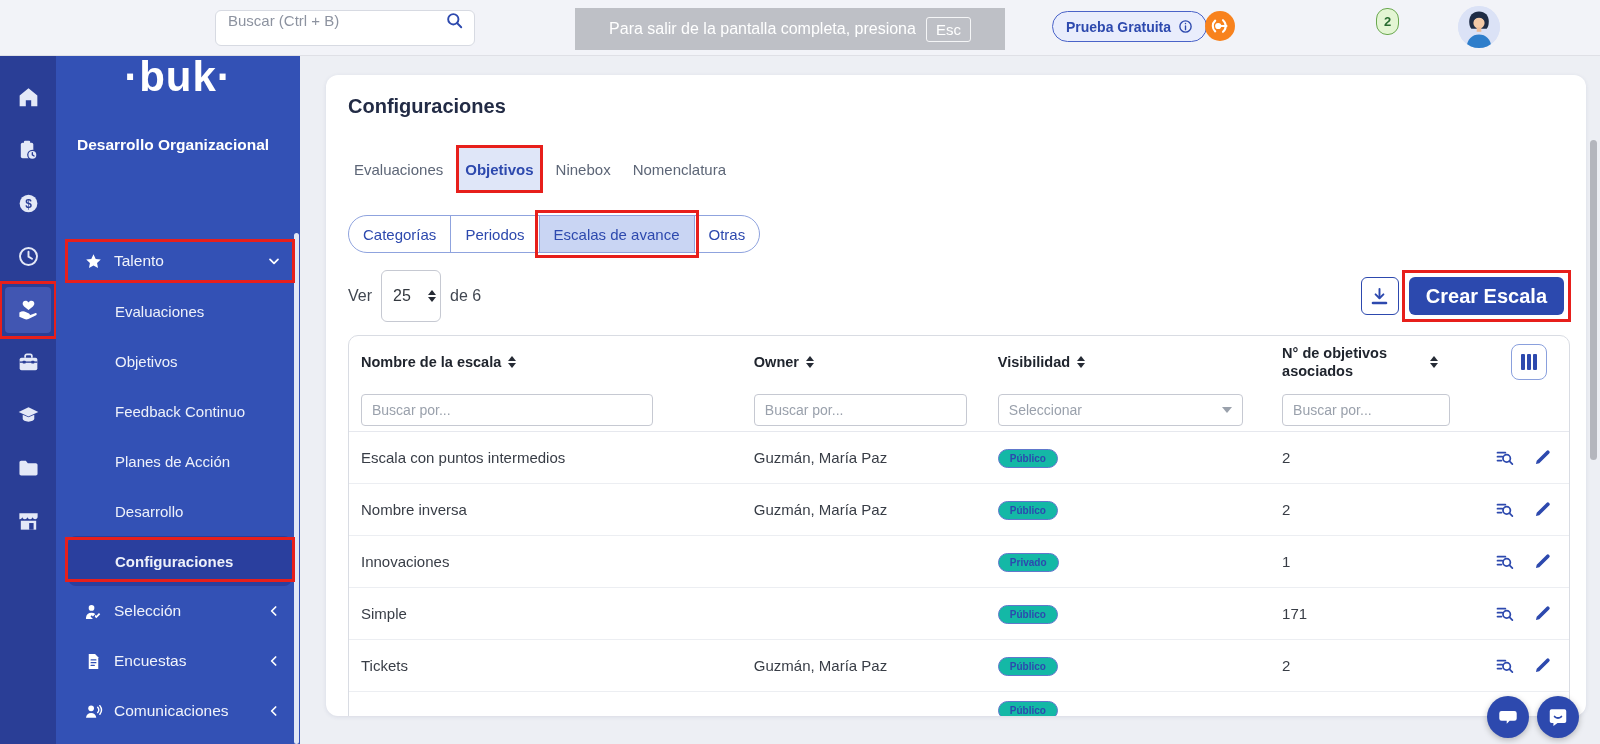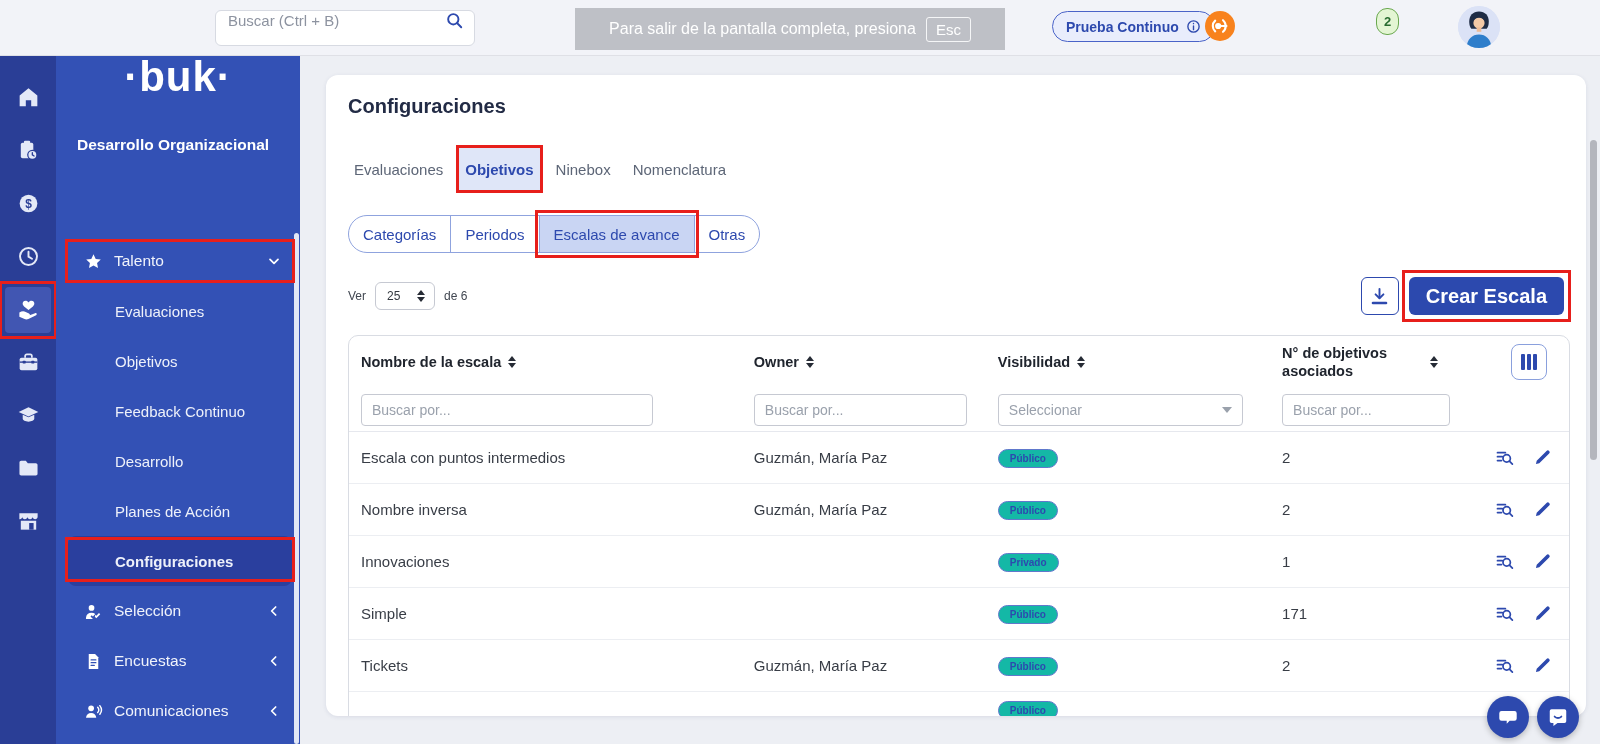--- a/index.html
+++ b/index.html
@@ -49,22 +49,22 @@
   .tab { position:relative; padding:13px 6px 12px; margin-right:10px; font-size:15px; color:#5d6677; cursor:pointer; border-bottom:3px solid transparent; }
   .tab.active { color:#2d49ae; font-weight:bold; background:#dfe6f8; border-bottom-color:#2d49ae; }
 
   .seg { display:inline-flex; height:38px; border:1px solid #8fa3de; border-radius:19px; overflow:visible; }
   .seg-item { position:relative; display:flex; align-items:center; padding:0 14px; font-size:15px; color:#2d49ae; border-right:1px solid #8fa3de; cursor:pointer; }
   .seg-item:first-child { border-radius:19px 0 0 19px; }
   .seg-item:last-child { border-right:none; border-radius:0 19px 19px 0; }
   .seg-item.active { background:#c9d5f3; }
 
   .toolbar { display:flex; align-items:center; justify-content:space-between; margin:23px 6px 19px 0; height:40px; }
-  .toolbar-left { display:flex; align-items:center; gap:9px; color:#414751; font-size:12px; }
-  .mini-select { display:flex; align-items:center; gap:10px; width:60px; height:28px; border:1px solid #c6c9d2; border-radius:6px; padding:0 9px 0 11px; cursor:pointer; color:#33383f; }
+  .toolbar-left { display:flex; align-items:center; gap:9px; color:#414751; font-size:16px; }
+  .mini-select { display:flex; align-items:center; gap:10px; width:60px; height:52px; border:1px solid #c6c9d2; border-radius:6px; padding:0 9px 0 11px; cursor:pointer; color:#33383f; }
   .toolbar-right { display:flex; align-items:center; gap:10px; }
   .icon-btn { width:38px; height:38px; border:1.5px solid #2d49ae; border-radius:6px; background:#fff; display:flex; align-items:center; justify-content:center; cursor:pointer; }
   .icon-btn svg { width:21px; height:21px; }
   .btn-primary { position:relative; height:38px; padding:0 17px; background:#2c49ae; color:#fff; border:none; border-radius:6px; font-size:20px; font-weight:bold; font-family:"Liberation Sans",sans-serif; cursor:pointer; }
 
   
   .table { border:1px solid #d9dce3; border-radius:10px; width:1222px; }
   .t-row { display:grid; grid-template-columns:32.2% 20% 23.3% 15.1% 9.4%; align-items:center; }
   .t-head { height:52px; }
   .t-head .cell { font-size:14.5px; font-weight:bold; color:#20252e; display:flex; align-items:center; }
@@ -120,21 +120,21 @@
           </svg>
       </span>
     </div>
 
     <div class="toast">
       <span>Para salir de la pantalla completa, presiona</span>
       <kbd>Esc</kbd>
     </div>
 
     <div class="trial-pill">
-      <span>Prueba Continuo</span>
+      <span>Prueba Gratuita</span>
       <span style="display:flex">
         <svg width="15" height="15" viewBox="0 0 24 24" fill="none" stroke="#2d49ae" stroke-width="2.2">
             <circle cx="12" cy="12" r="9"></circle>
             <path d="M12 11v6" stroke-linecap="round"></path>
             <path d="M12 7.2v.2" stroke-linecap="round"></path>
           </svg>
       </span>
     </div>
 
     <div class="orange-btn">
@@ -249,24 +249,24 @@
       <div class="side-sub">
         <span>Evaluaciones</span>
       </div>
       <div class="side-sub">
         <span>Objetivos</span>
       </div>
       <div class="side-sub">
         <span>Feedback Continuo</span>
       </div>
       <div class="side-sub">
+        <span>Planes de Acción</span>
+      </div>
+      <div class="side-sub">
         <span>Desarrollo</span>
-      </div>
-      <div class="side-sub">
-        <span>Planes de Acción</span>
       </div>
       <div class="side-sub active hl hl-config">
         <span>Configuraciones</span>
       </div>
 
       <div class="side-item">
         <span class="ico">
           <svg viewBox="0 0 24 24" fill="#fff">
               <circle cx="9.5" cy="7.5" r="3.6"></circle>
               <path d="M2.5 20c.4-4.2 3.1-6.4 7-6.4 1.9 0 3.5.5 4.7 1.5l-2.9 3.1-1.5-1.4-1.6 1.6 3.1 3.2H2.5Z"></path>

